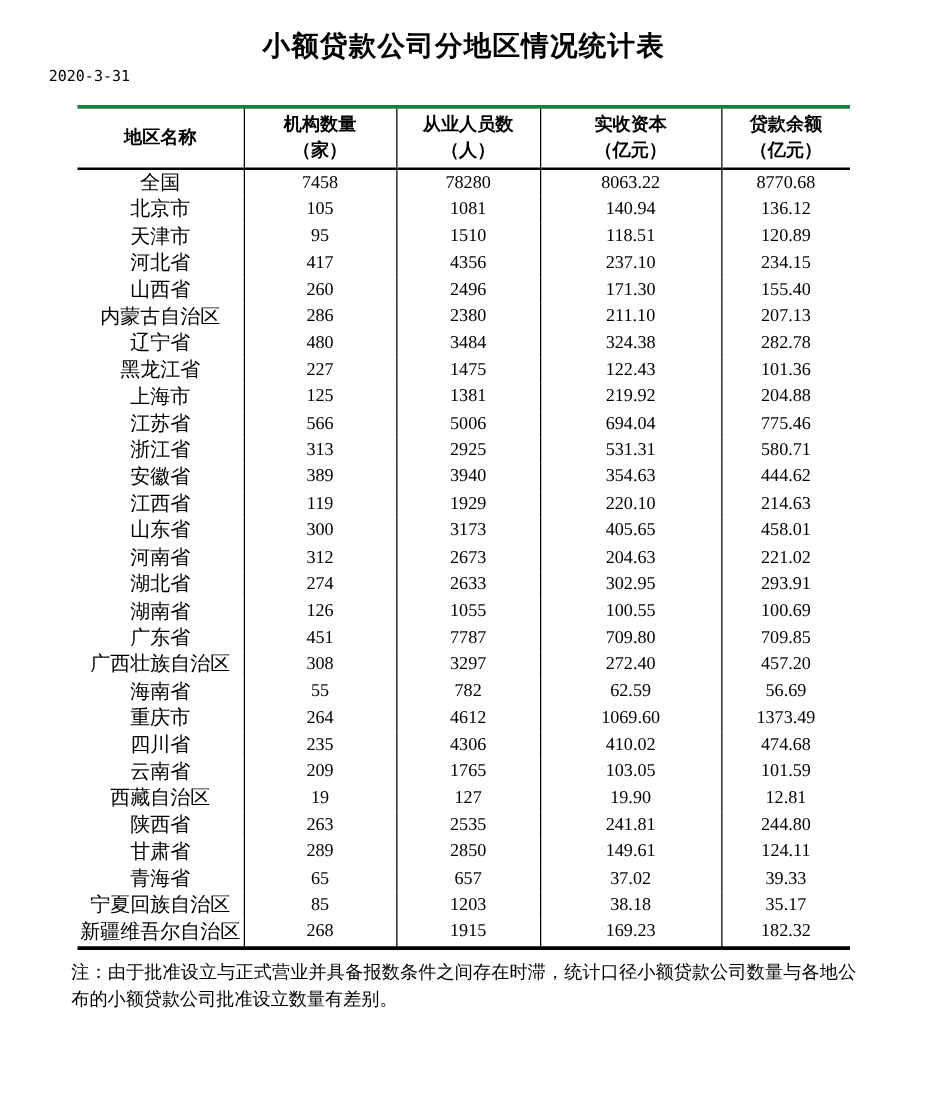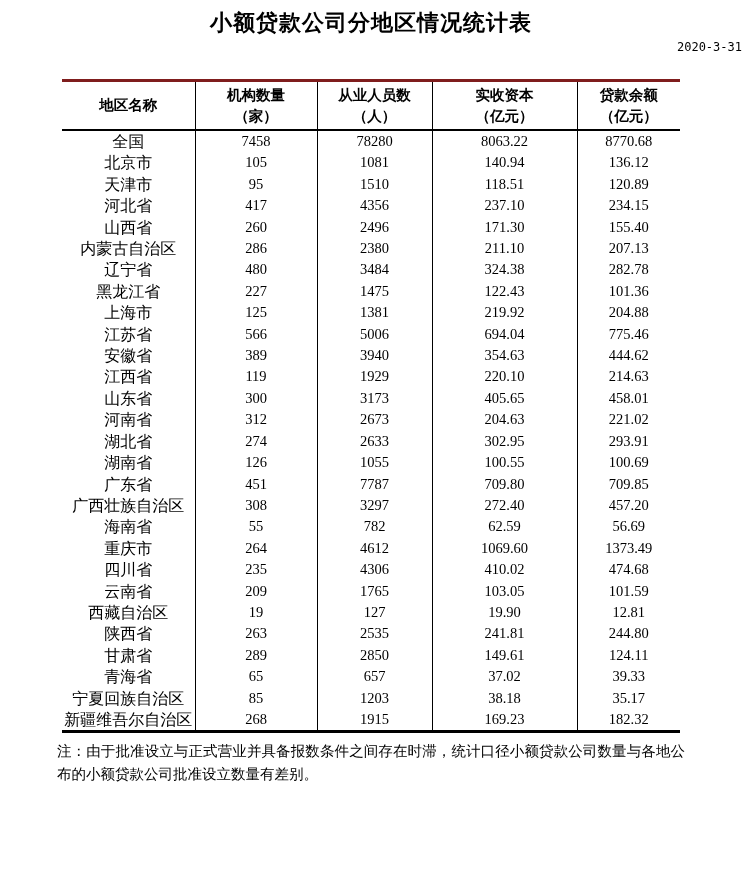--- a/index.html
+++ b/index.html
@@ -15,35 +15,36 @@
     box-sizing: border-box;
     background: #ffffff;
     padding-top: 8px;
     overflow: hidden;
   }
   .title {
     text-align: center;
     font-size: 22px;
     font-weight: bold;
     letter-spacing: 1px;
-    margin: 0 0 2px 0;
+    margin: 14px 0 2px 0;
     font-family: Liberation Sans, sans-serif;
   }
   .date {
-    text-align: right;
+    text-align: left;
     font-size: 12px;
     font-family: "DejaVu Sans Mono", monospace;
-    margin: 0 0 25px 0;
+    margin: 0 0 16px 0;
+    padding-left: 39px;
   }
   table.stats {
     border-collapse: collapse;
     table-layout: fixed;
     width: 618px;
     margin: 0 auto;
-    border-top: 3px solid #7f1d1d;
+    border-top: 3px solid #15803d;
     border-bottom: 3px solid #000;
   }
   table.stats col.c1 { width: 133px; }
   table.stats col.c2 { width: 122px; }
   table.stats col.c3 { width: 115px; }
   table.stats col.c4 { width: 145px; }
   table.stats col.c5 { width: 103px; }
   table.stats th,
   table.stats td {
     border-left: 1.5px solid #000;
@@ -180,20 +181,27 @@
           <td class="num">204.88</td>
         </tr>
         <tr>
           <td class="region">江苏省</td>
           <td class="num">566</td>
           <td class="num">5006</td>
           <td class="num">694.04</td>
           <td class="num">775.46</td>
         </tr>
         <tr>
+          <td class="region">浙江省</td>
+          <td class="num">313</td>
+          <td class="num">2925</td>
+          <td class="num">531.31</td>
+          <td class="num">580.71</td>
+        </tr>
+        <tr>
           <td class="region">安徽省</td>
           <td class="num">389</td>
           <td class="num">3940</td>
           <td class="num">354.63</td>
           <td class="num">444.62</td>
         </tr>
         <tr>
           <td class="region">江西省</td>
           <td class="num">119</td>
           <td class="num">1929</td>

